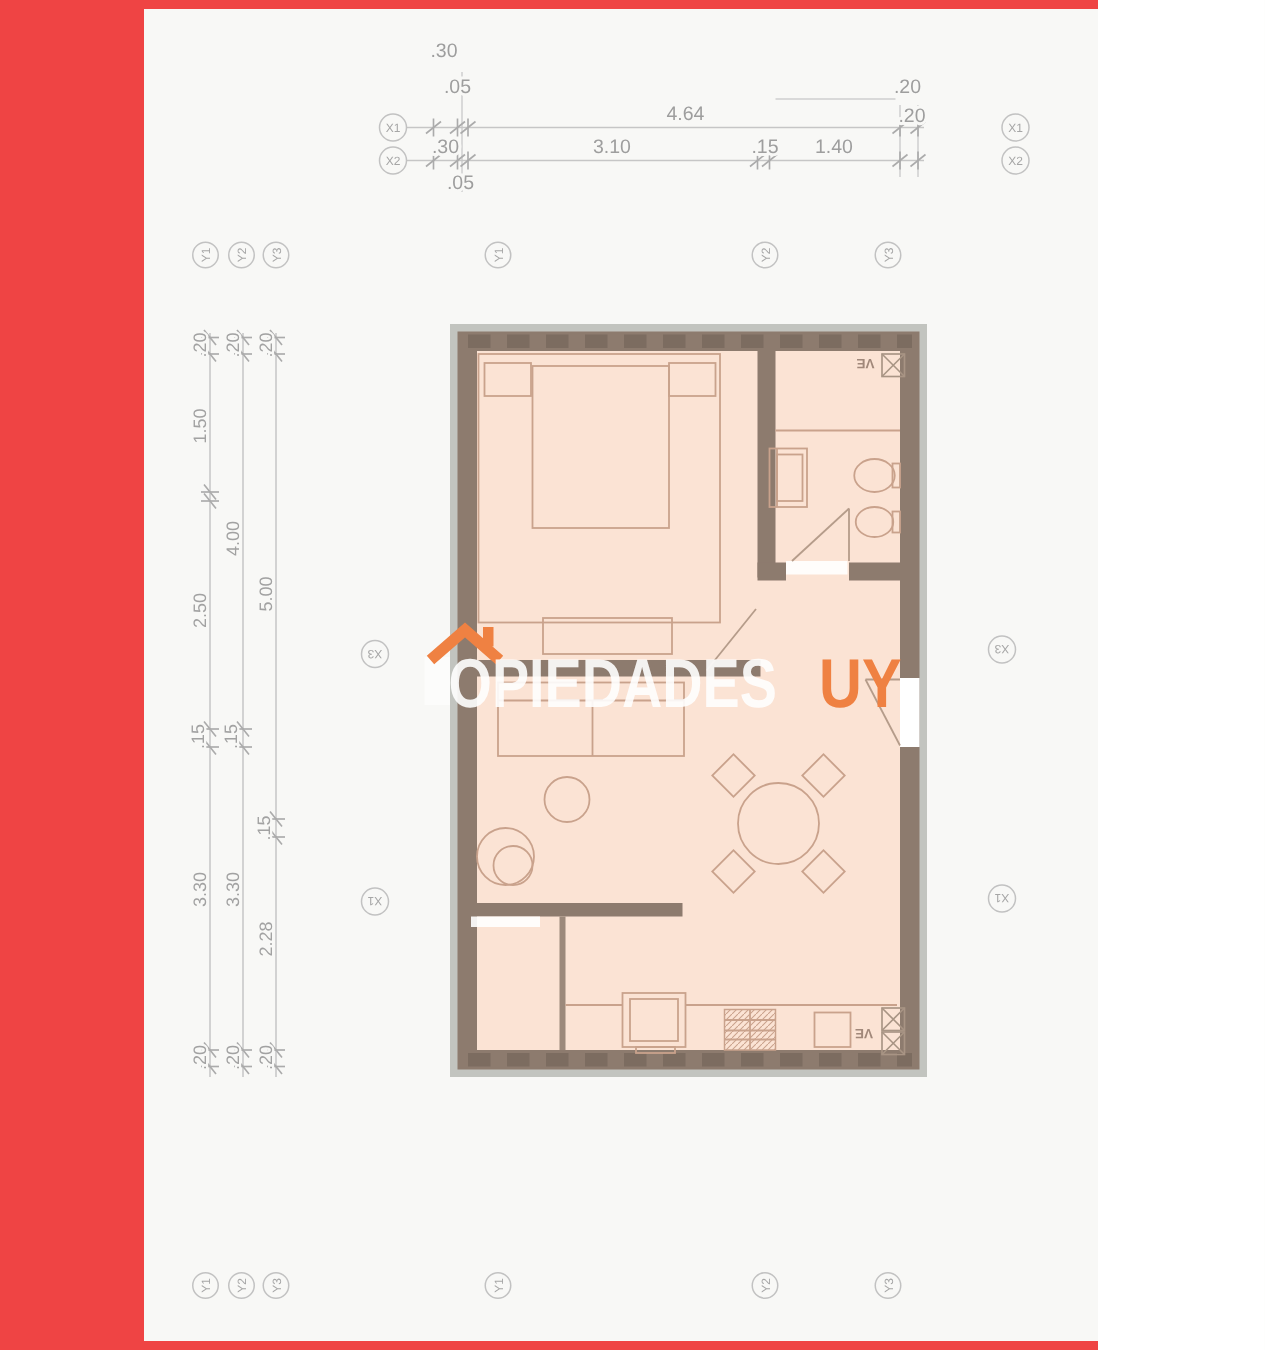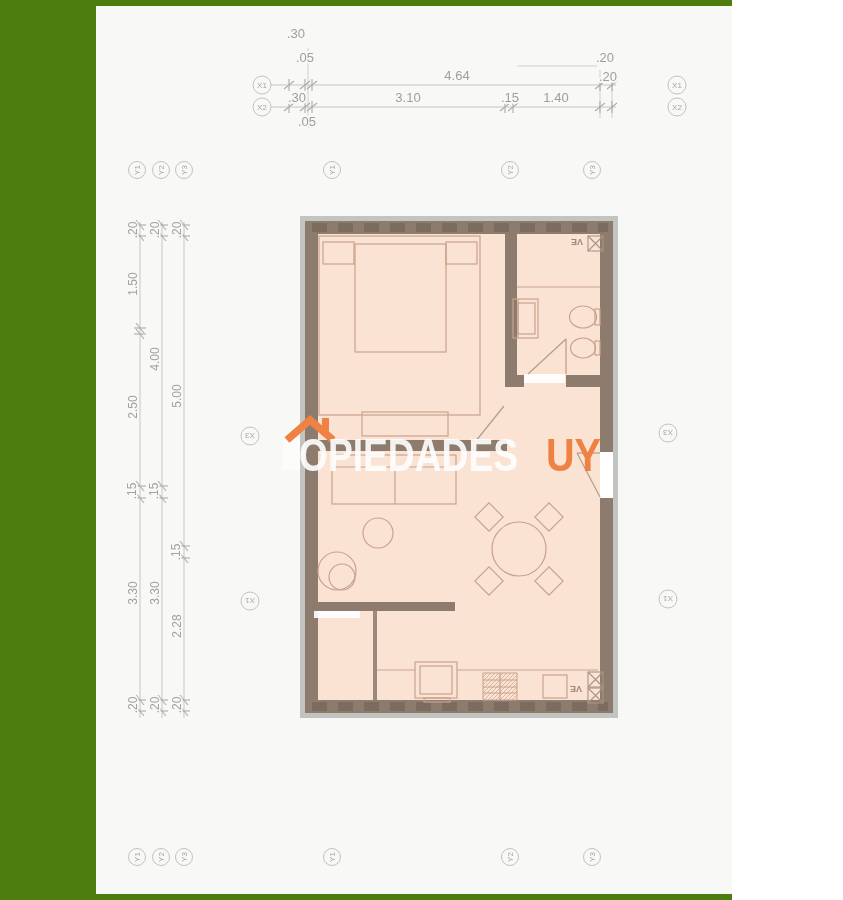--- a/index.html
+++ b/index.html
@@ -1,16 +1,16 @@
 <!DOCTYPE html>
 <html><head>
 <meta charset="utf-8">
 <style>
   html,body{margin:0;padding:0;background:#ffffff;}
-  .stage{position:relative;width:732px;height:900px;background:#4d7c0f;overflow:hidden;
+  .stage{position:relative;width:732px;height:900px;background:#ef4444;overflow:hidden;
          font-family:"Liberation Sans",sans-serif;}
   svg{position:absolute;left:0;top:0;}
   .dimline{stroke:#c6c6c6;stroke-width:1;fill:none;}
   .auxline{stroke:#cfcfcf;stroke-width:1;fill:none;}
   .tickline{stroke:#ababab;stroke-width:1.1;}
   .dimtext{font:13px "Liberation Sans",sans-serif;fill:#9e9e9e;text-anchor:middle;
            paint-order:stroke;stroke:#f8f8f6;stroke-width:4px;stroke-linejoin:round;}
   .dimtextv{font:12px "Liberation Sans",sans-serif;fill:#a2a2a2;text-anchor:middle;
            paint-order:stroke;stroke:#f8f8f6;stroke-width:3px;stroke-linejoin:round;}
   .bubble{fill:none;stroke:#c2c2c2;stroke-width:1;}

